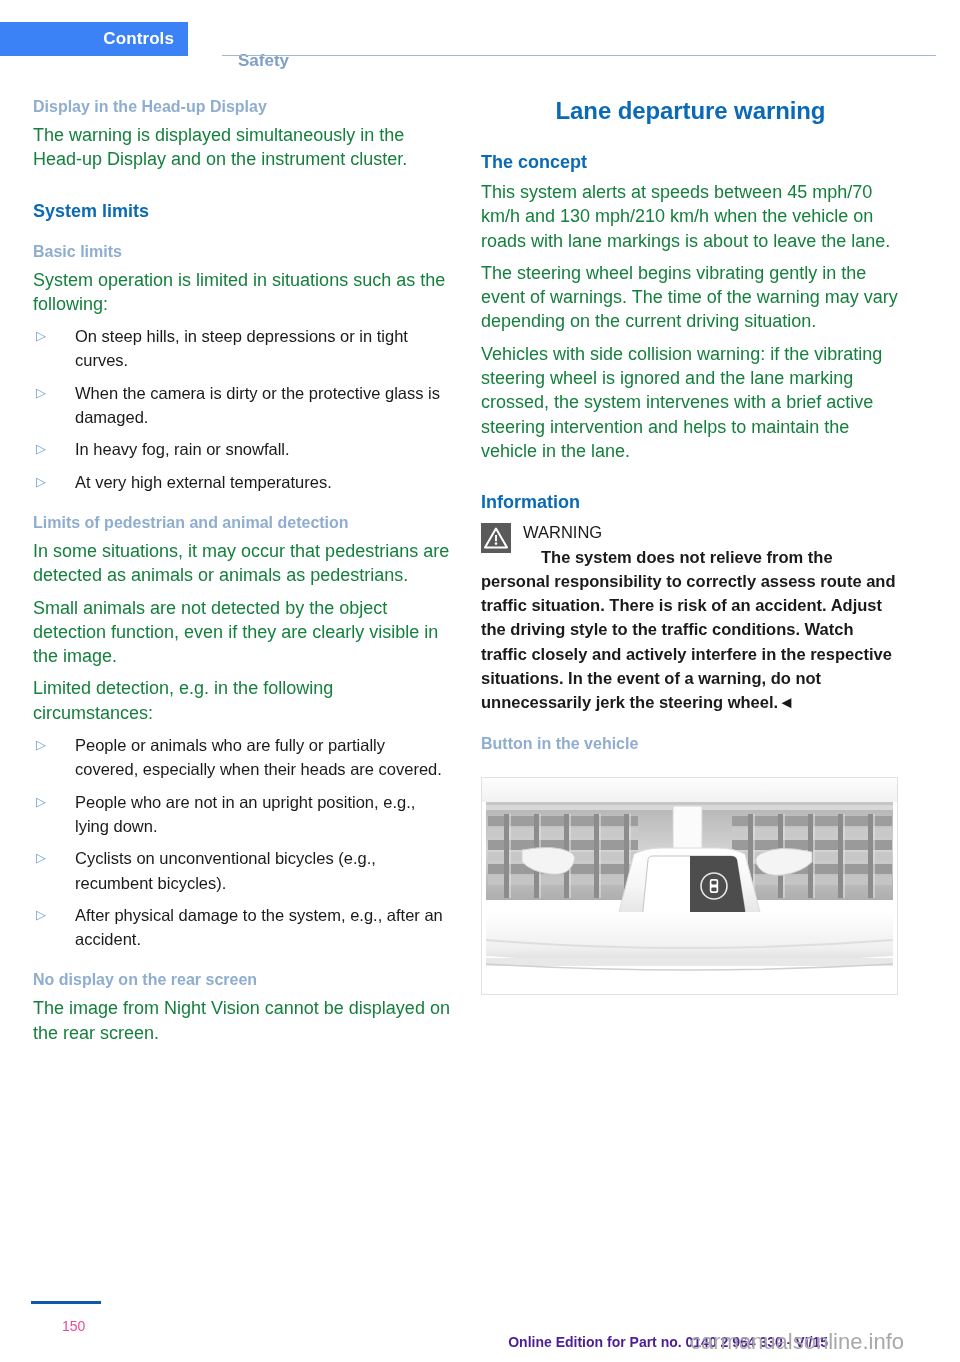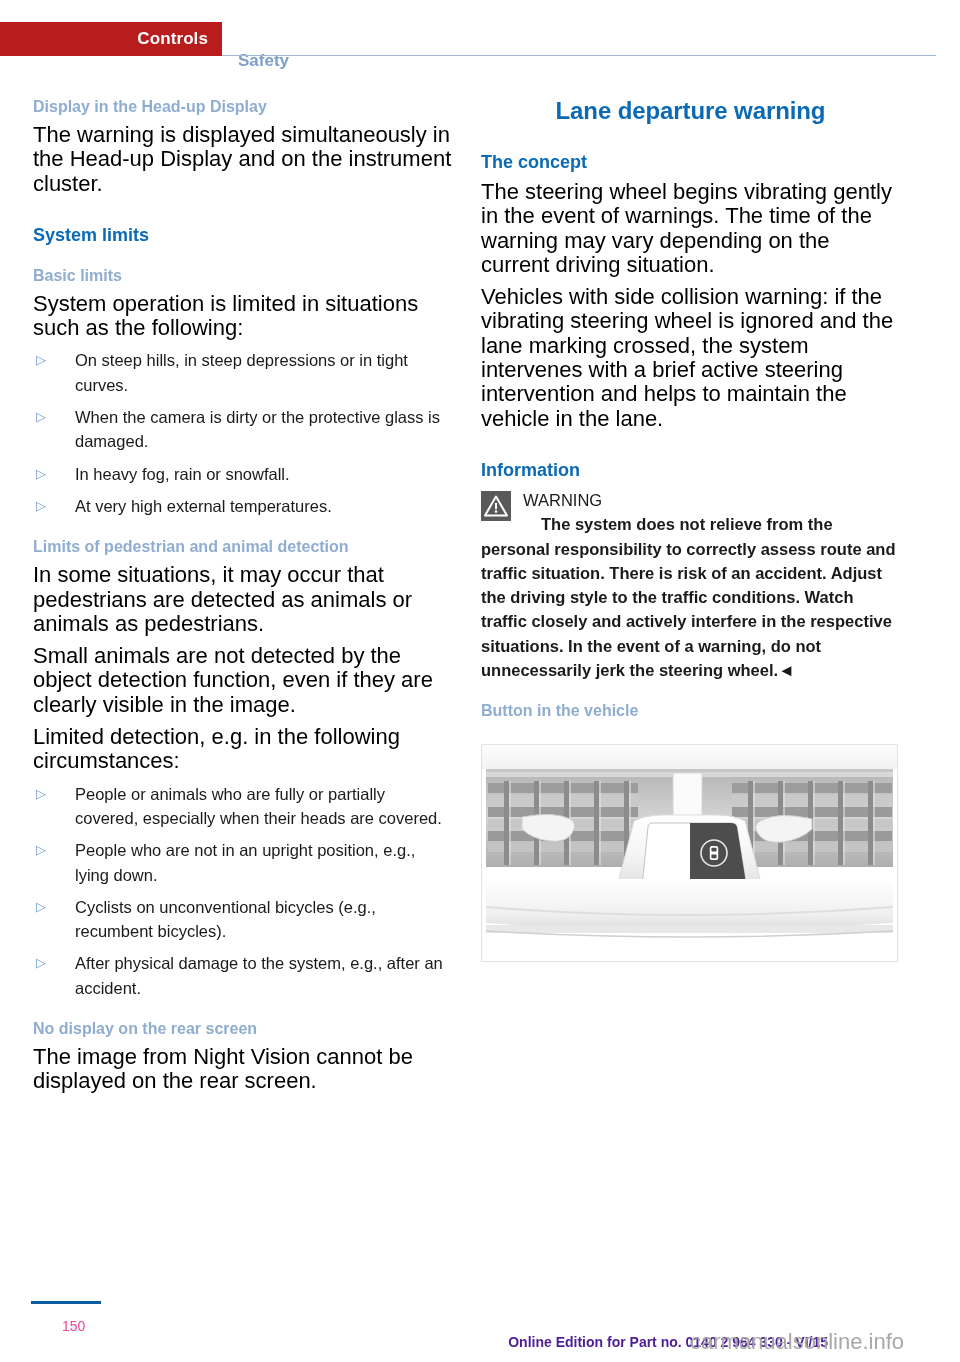--- a/index.html
+++ b/index.html
@@ -21,23 +21,23 @@
     position: absolute;
     left: 0;
     top: 22px;
     width: 960px;
     height: 34px;
   }
   .header-tab-active {
     position: absolute;
     left: 0;
     top: 0;
-    width: 222px;
+    width: 188px;
     height: 34px;
-    background: #b91c1c;
+    background: #3b82f6;
     box-sizing: border-box;
   }
   .header-tab-active-label {
     position: absolute;
     right: 14px;
     top: 7px;
     color: #ffffff;
     font-size: 17px;
     font-weight: bold;
     letter-spacing: 0.1px;
@@ -88,22 +88,22 @@
     margin: 0 0 6px 0;
   }
   .h3 {
     color: #8fadd0;
     font-size: 16px;
     font-weight: bold;
     line-height: 22px;
     margin: 0 0 5px 0;
   }
   .p {
-    color: #000000;
-    font-size: 22px;
+    color: #15803d;
+    font-size: 18px;
     line-height: 24.3px;
     margin: 0 0 8px 0;
   }
   .gap-before-h2 { margin-top: 28px; }
   .gap-before-h3 { margin-top: 18px; }
 
   
   .blist { margin: 0 0 8px 0; padding: 0; list-style: none; }
   .bitem {
     position: relative;
@@ -267,20 +267,21 @@
   <h3 class="h3 gap-before-h3">No display on the rear screen</h3>
   <p class="p">The image from Night Vision cannot be displayed on the rear screen.</p>
 
 </div>
 
 <div class="col col-right">
 
   <h1 class="h1">Lane departure warning</h1>
 
   <h2 class="h2">The concept</h2>
+  <p class="p">This system alerts at speeds between 45 mph/70 km/h and 130 mph/210 km/h when the vehicle on roads with lane markings is about to leave the lane.</p>
   <p class="p">The steering wheel begins vibrating gently in the event of warnings. The time of the warning may vary depending on the current driving situation.</p>
   <p class="p">Vehicles with side collision warning: if the vibrating steering wheel is ignored and the lane marking crossed, the system intervenes with a brief active steering intervention and helps to maintain the vehicle in the lane.</p>
 
   <h2 class="h2 gap-before-h2">Information</h2>
 
   <div class="warn-wrap">
     <div class="warn-icon">
       <svg width="30" height="30" viewBox="0 0 30 30" aria-hidden="true">
         <polygon points="15,5.5 26,24.5 4,24.5" fill="none" stroke="#ffffff" stroke-width="2" stroke-linejoin="round"></polygon>
         <rect x="14" y="12" width="2" height="6.2" fill="#ffffff"></rect>

